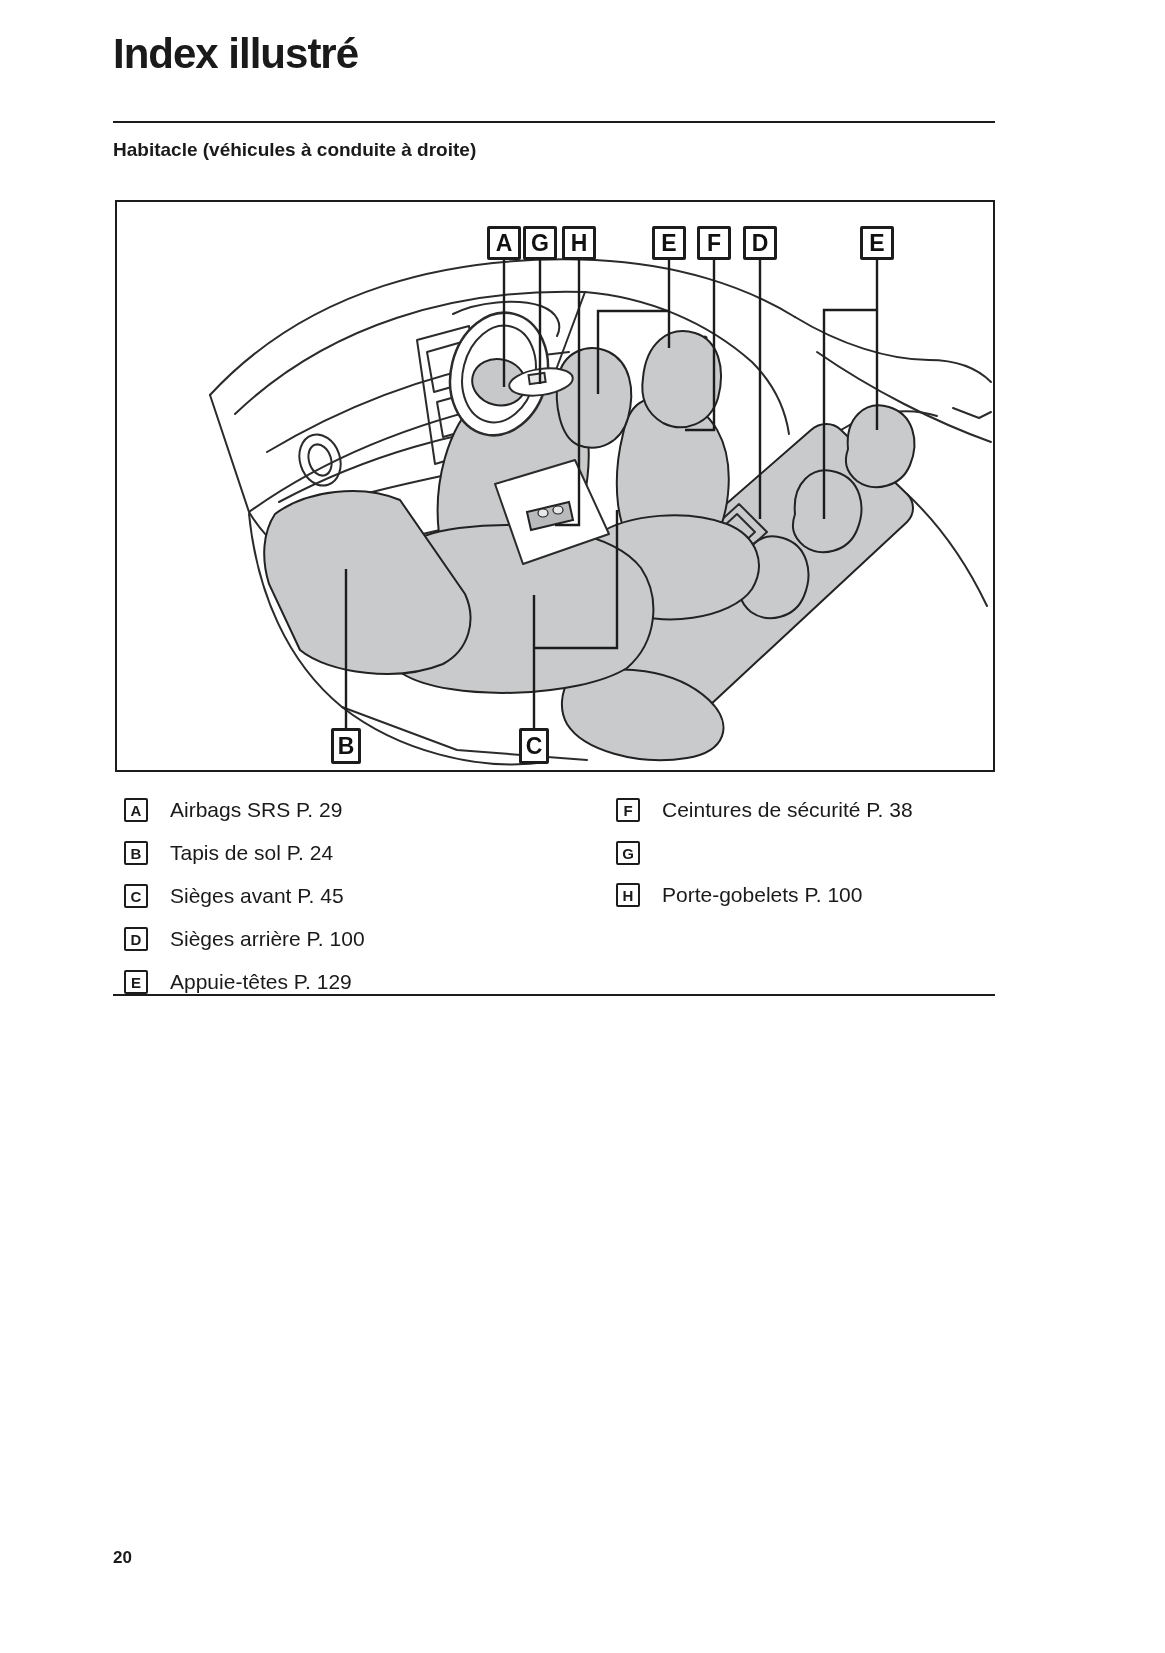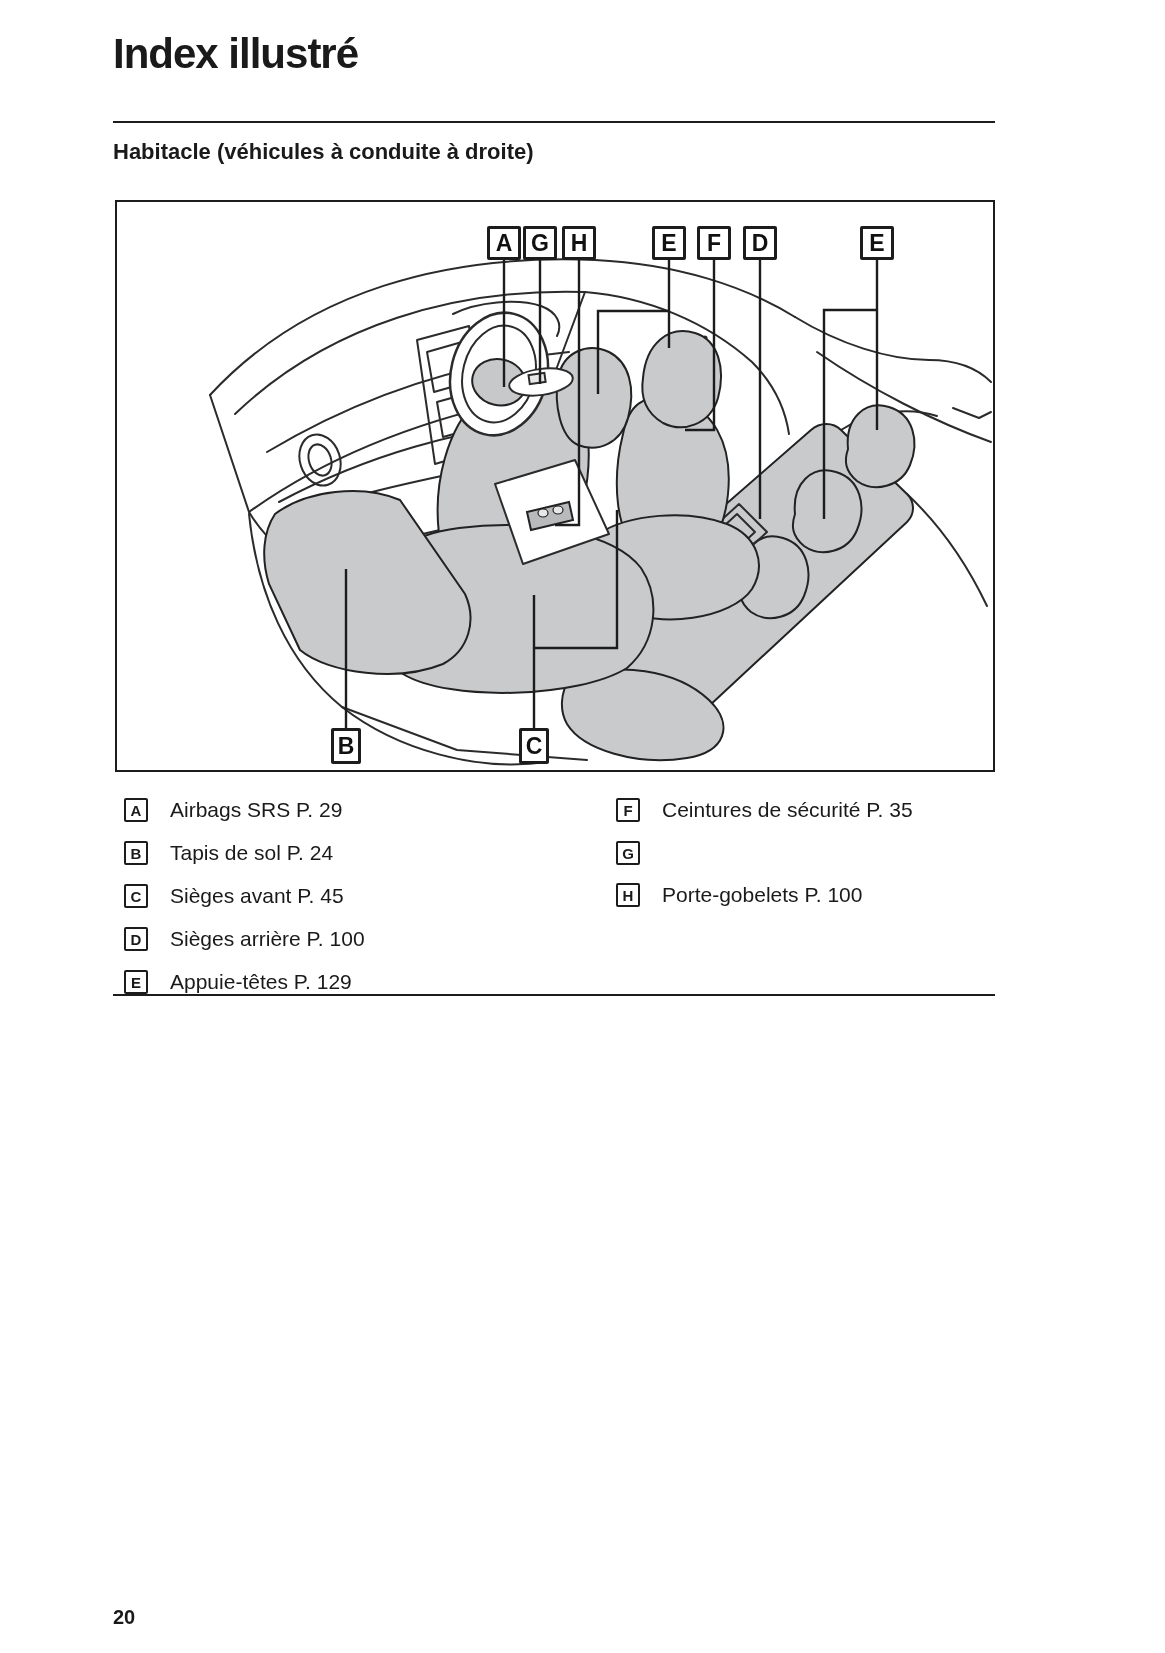--- a/index.html
+++ b/index.html
@@ -15,21 +15,21 @@
   .title{
     position:absolute;left:113px;top:30px;
     font-size:42px;font-weight:bold;letter-spacing:-1px;
     margin:0;
   }
   .rule{position:absolute;left:113px;width:882px;height:0;border-top:2px solid #1c1c1c;}
   .rule-top{top:121px;}
   .rule-bottom{top:994px;}
   .section-heading{
     position:absolute;left:113px;top:139px;
-    font-size:22px;font-weight:bold;margin:0;
+    font-size:19px;font-weight:bold;margin:0;
   }
   .figure{
     position:absolute;left:115px;top:200px;
     width:880px;height:572px;
     border:2px solid #1c1c1c;
     box-sizing:border-box;
     background:#fff;
   }
   .figure svg{position:absolute;left:0;top:0;}
   .callout{
@@ -60,22 +60,22 @@
     font-size:15px;font-weight:bold;
     box-sizing:border-box;
     margin-top:2px;
   }
   .legend-text{
     margin-left:22px;
     font-size:21px;line-height:27px;
     max-width:330px;
   }
   .page-number{
-    position:absolute;left:113px;top:1606px;
-    font-size:20px;font-weight:bold;text-align:right;
+    position:absolute;left:113px;top:1548px;
+    font-size:17px;font-weight:bold;text-align:right;
   }
 </style>
 </head>
 <body>
 
 <div class="page">
 
   <h1 class="title">Index illustré</h1>
   <div class="rule rule-top"></div>
   <h2 class="section-heading">Habitacle (véhicules à conduite à droite)</h2>
@@ -219,21 +219,21 @@
         <span class="legend-text">Sièges arrière P. 100</span>
       </div>
       <div class="legend-row">
         <span class="key-box">E</span>
         <span class="legend-text">Appuie-têtes P. 129</span>
       </div>
     </div>
     <div class="legend-col right">
       <div class="legend-row">
         <span class="key-box">F</span>
-        <span class="legend-text">Ceintures de sécurité P. 35</span>
+        <span class="legend-text">Ceintures de sécurité P. 38</span>
       </div>
       <div class="legend-row">
         <span class="key-box">G</span>
       </div>
       <div class="legend-row">
         <span class="key-box">H</span>
         <span class="legend-text">Porte-gobelets P. 100</span>
       </div>
     </div>
   </div>

